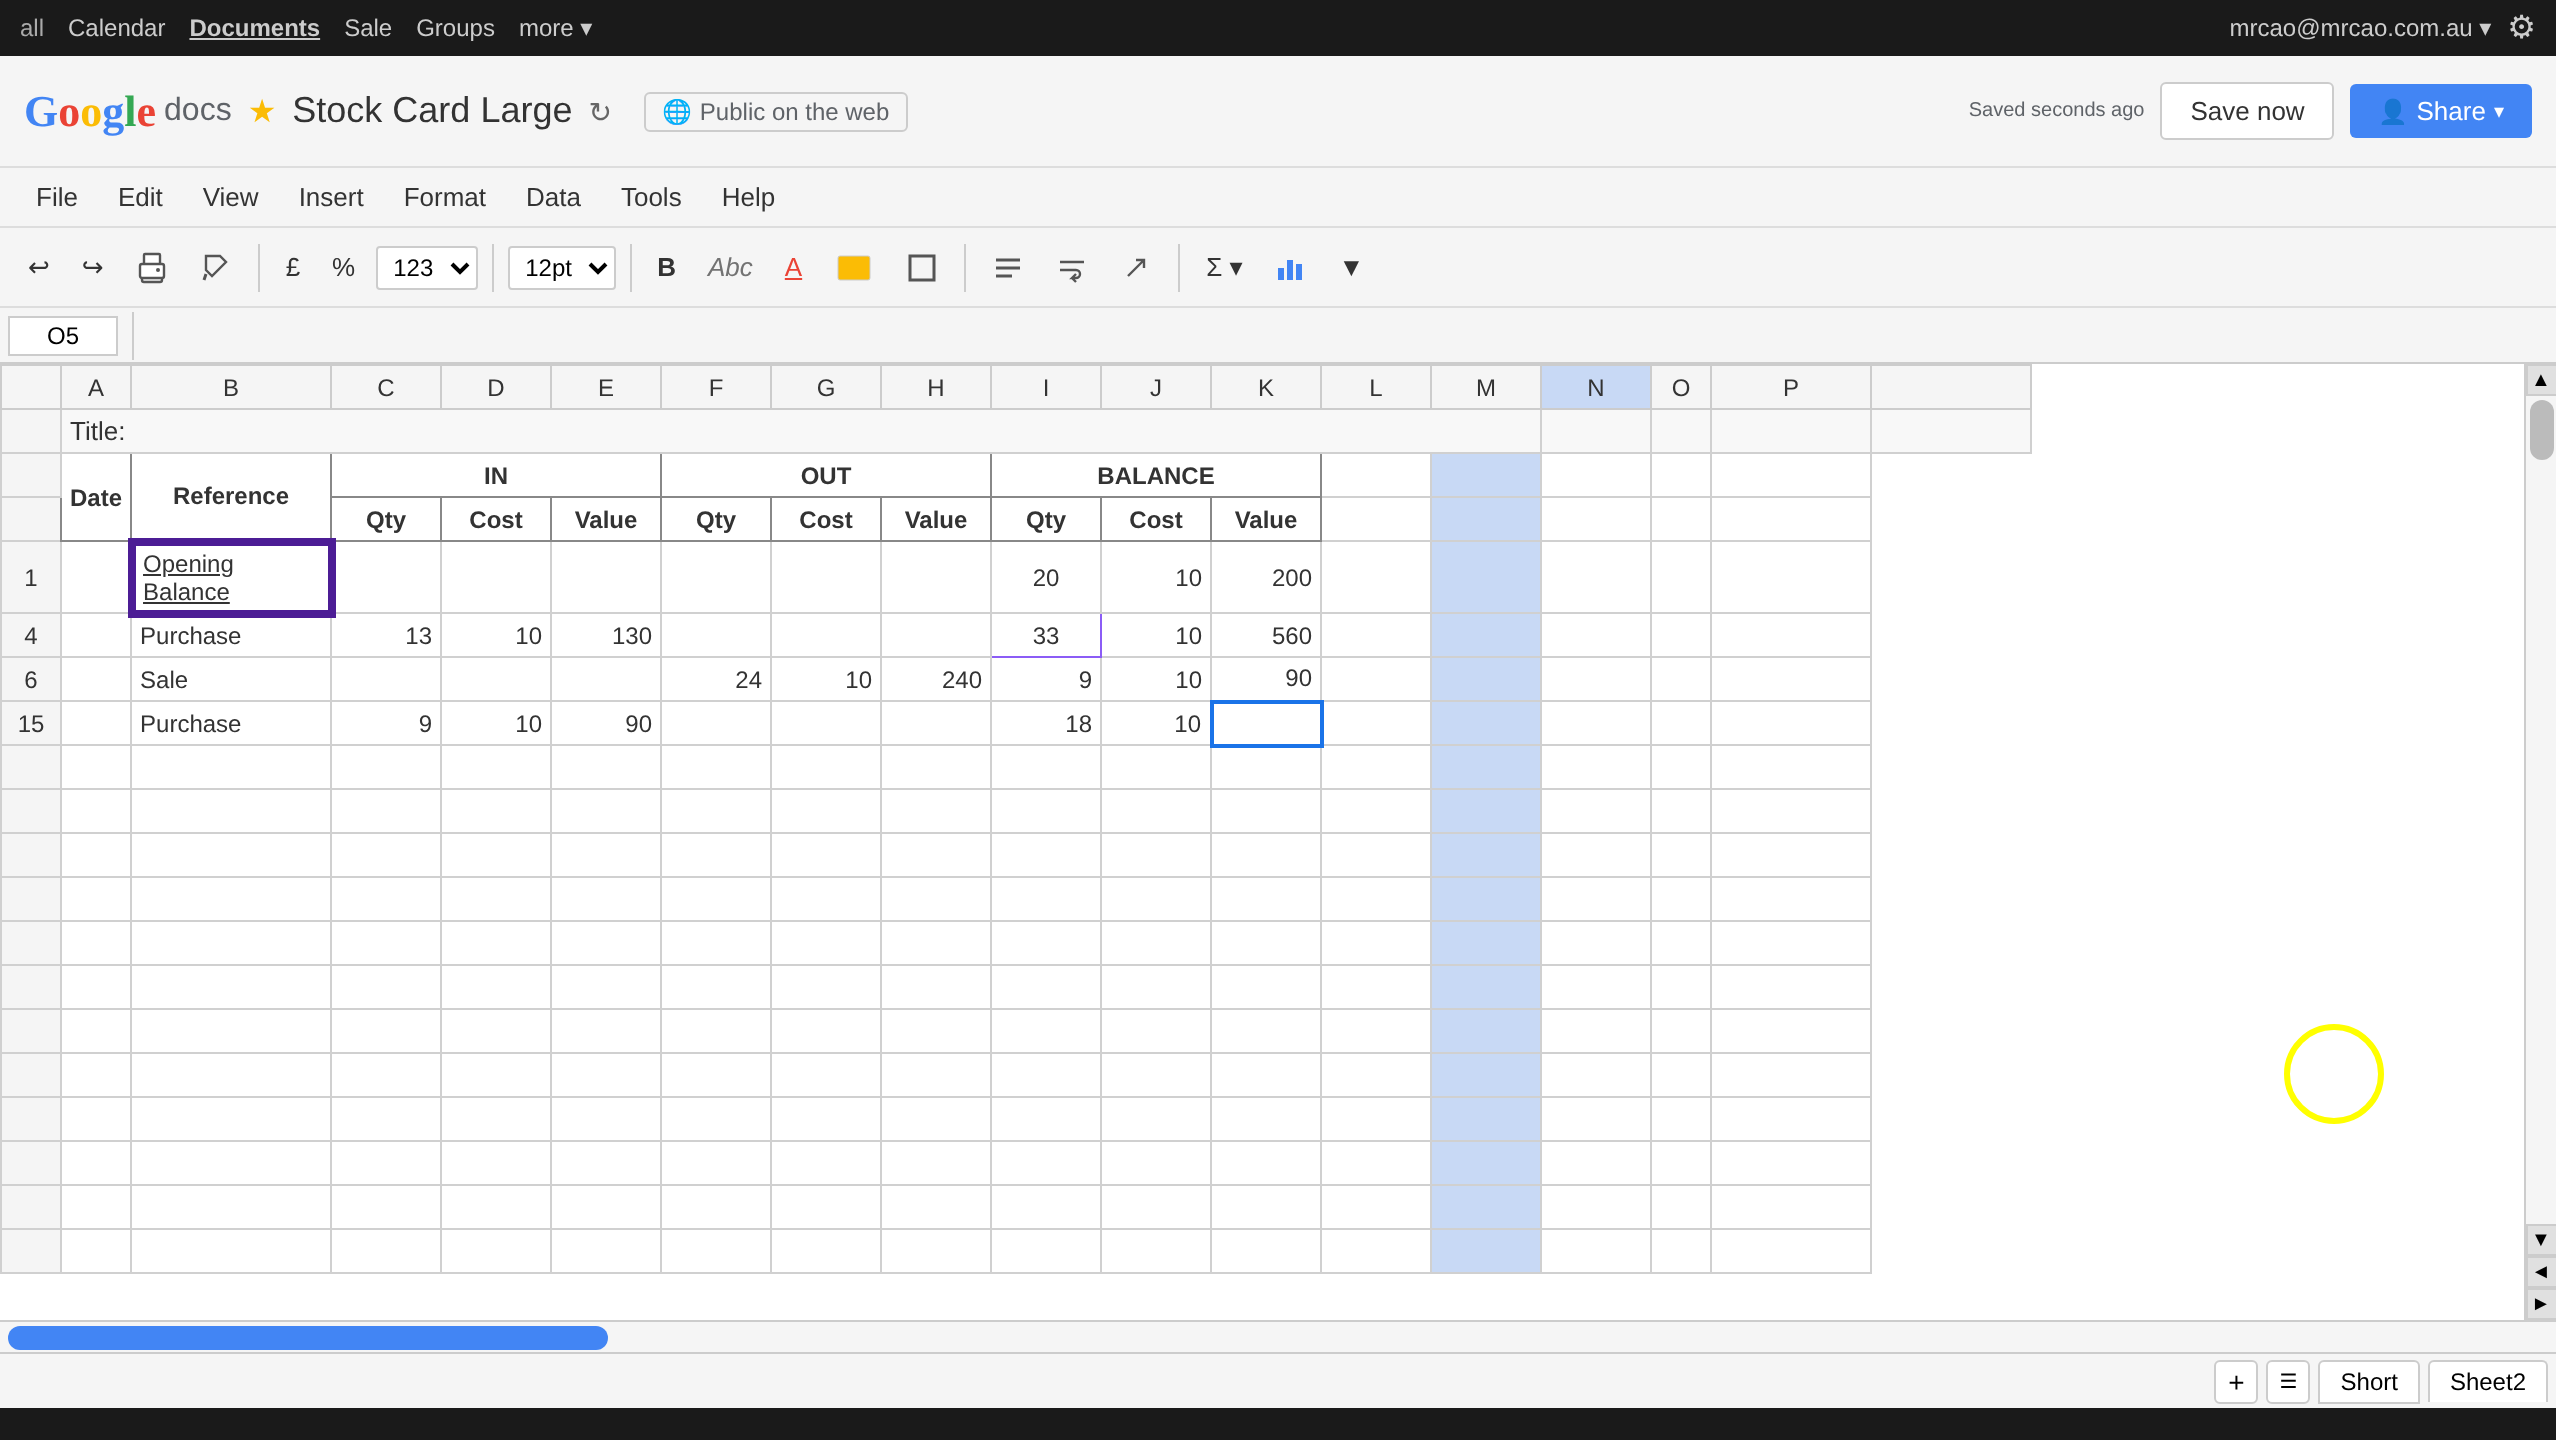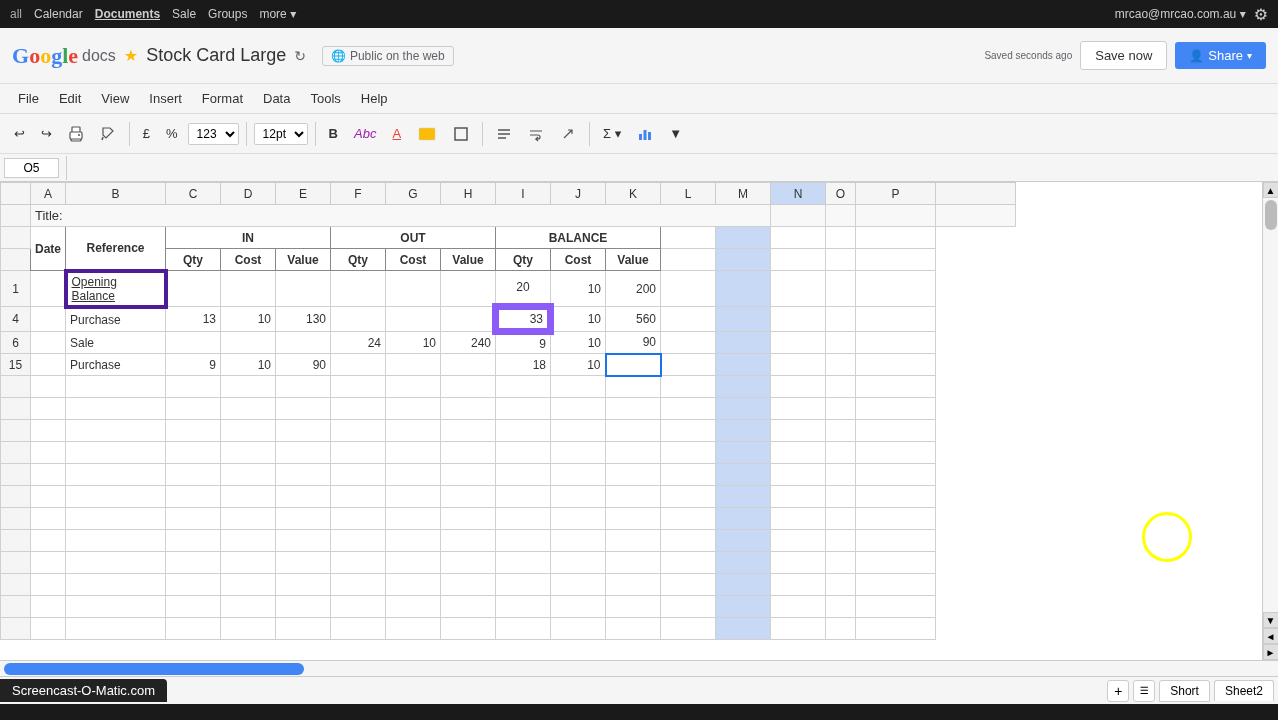--- a/index.html
+++ b/index.html
@@ -365,21 +365,21 @@
     <button class="toolbar-btn">%</button>
     <select class="toolbar-select">
       <option>123</option>
     </select>
     <div class="toolbar-separator"></div>
     <select class="toolbar-select">
       <option>12pt</option>
     </select>
     <div class="toolbar-separator"></div>
     <button class="toolbar-btn" style="font-weight:bold;">B</button>
-    <button class="toolbar-btn" style="font-style:italic; color:#a21caf;">Abc</button>
+    <button class="toolbar-btn" style="font-style:italic; color:#737373;">Abc</button>
     <button class="toolbar-btn" style="text-decoration:underline; color:#ea4335;">A</button>
     <button class="toolbar-btn">
       <svg width="20" height="16" viewBox="0 0 20 16">
           <rect x="2" y="2" width="16" height="12" rx="1" fill="#fbbc05" stroke="#ccc" stroke-width="0.5"></rect>
         </svg>
     </button>
     <button class="toolbar-btn">
       <svg width="16" height="16" viewBox="0 0 16 16">
           <rect x="2" y="2" width="12" height="12" fill="none" stroke="#555" stroke-width="1.5"></rect>
         </svg>
@@ -517,21 +517,21 @@
               <tr>
                 <td class="row-num">4</td>
                 <td style="text-align:right; border:1px solid #d0d0d0;"></td>
                 <td style="border:1px solid #d0d0d0;">Purchase</td>
                 <td style="text-align:right; border:1px solid #d0d0d0;">13</td>
                 <td style="text-align:right; border:1px solid #d0d0d0;">10</td>
                 <td style="text-align:right; border:1px solid #d0d0d0;">130</td>
                 <td style="text-align:right; border:1px solid #d0d0d0;"></td>
                 <td style="text-align:right; border:1px solid #d0d0d0;"></td>
                 <td style="text-align:right; border:1px solid #d0d0d0;"></td>
-                <td style="text-align:right; border:7px solid #8b5cf6;">33</td>
+                <td style="text-align:center; border:1px solid #8b5cf6;">33</td>
                 <td style="text-align:right; border:1px solid #d0d0d0;">10</td>
                 <td style="text-align:right; border:1px solid #d0d0d0;">560</td>
                 <td></td>
                 <td style="background:#c8d9f5;"></td>
                 <td></td>
                 <td></td>
                 <td></td>
               </tr>
 
               <tr>
@@ -817,21 +817,20 @@
           <div class="scrollbar-arrow">◄</div>
           <div class="scrollbar-arrow">►</div>
         </div>
       </div>
 
       <div class="bottom-scroll">
         <div class="scroll-thumb-h"></div>
       </div>
 
       <div class="bottom-bar">
-        <div class="screencasto-watermark">Screencast-O-Matic.com</div>
         <span style="flex:1;"></span>
         <div class="tab-add-btn">+</div>
         <div class="tab-menu-btn">☰</div>
         <div class="sheet-tab">Short</div>
         <div class="sheet-tab active">Sheet2</div>
       </div>
     </div>
   </div>
 </div>
 

